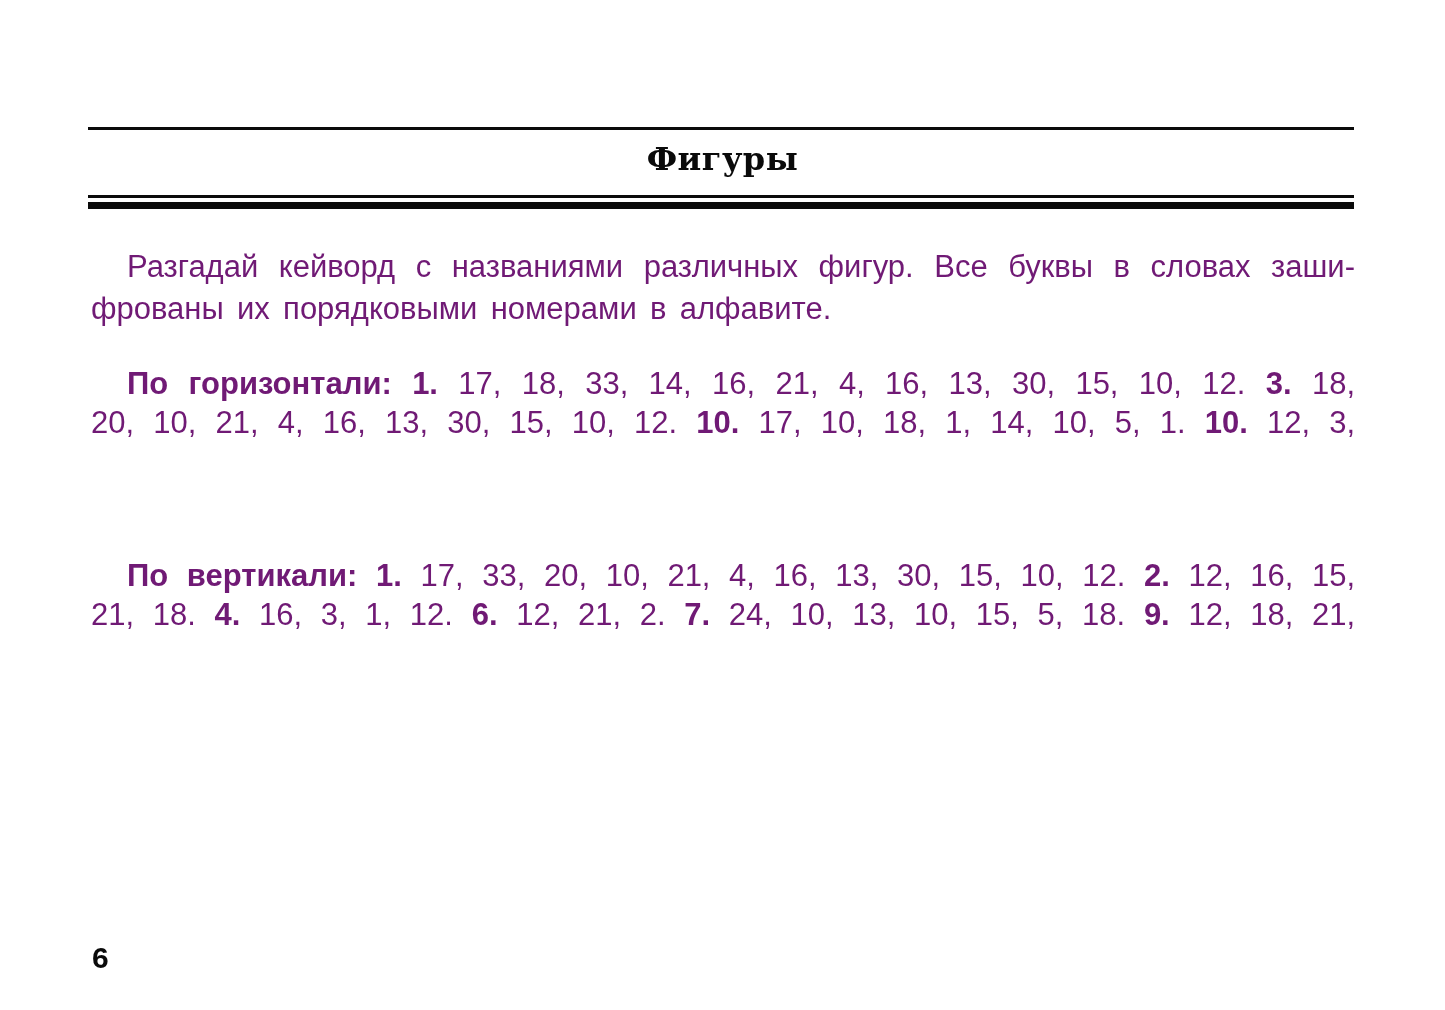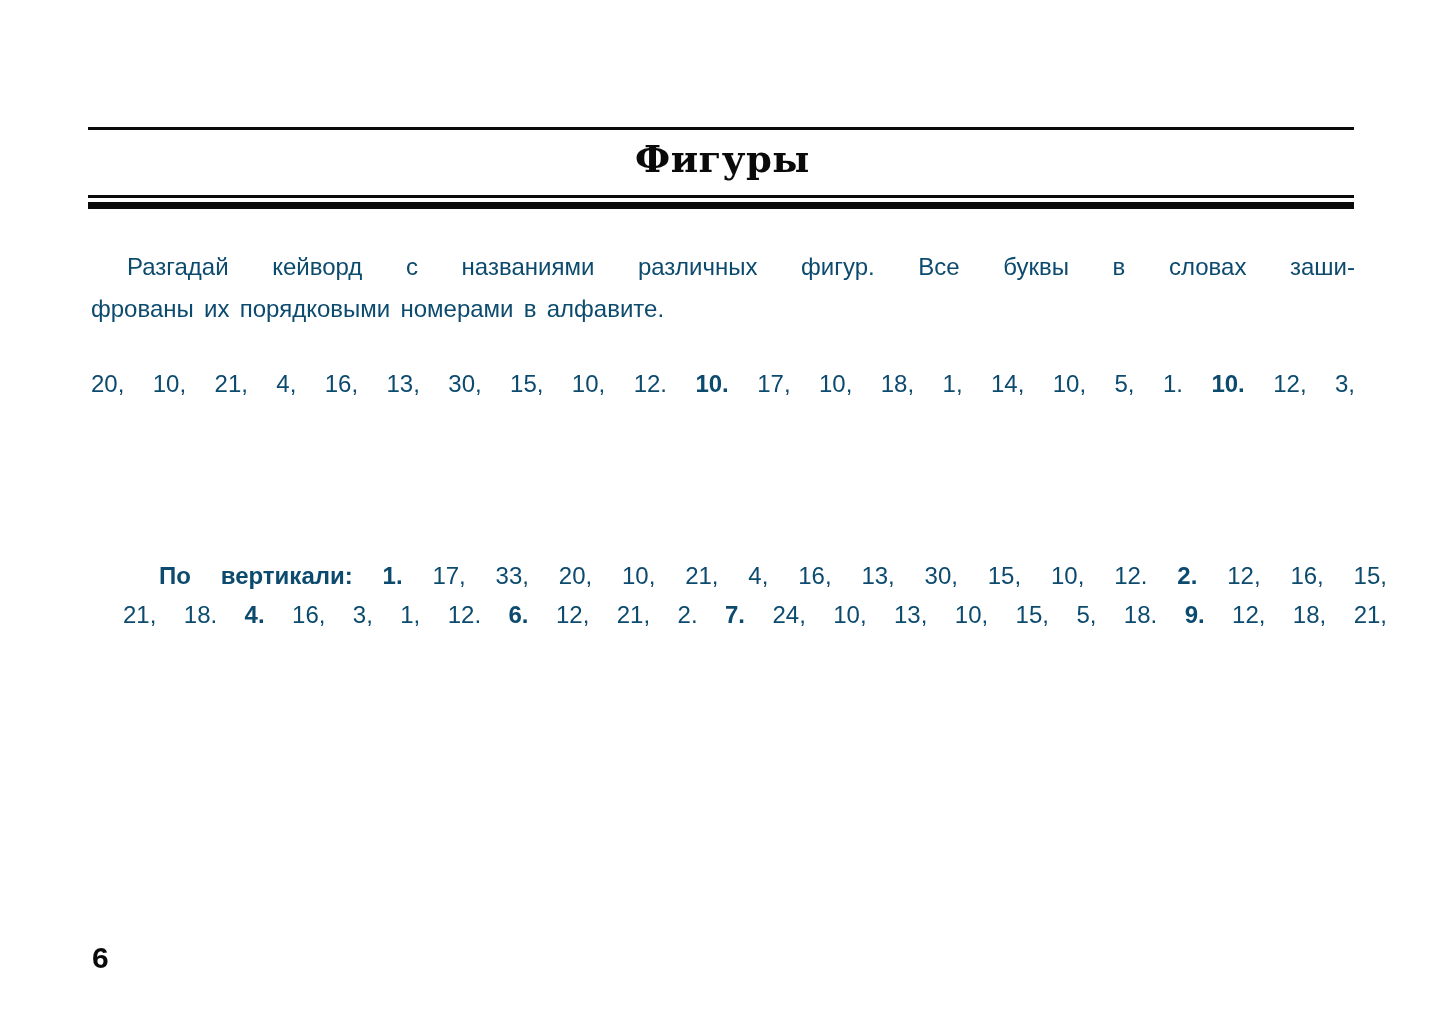--- a/index.html
+++ b/index.html
@@ -28,37 +28,37 @@
   .rule-bot-thick{ top: 202px; height: 7px; }
   h1.title {
     position: absolute;
     top: 130px;
     left: 0;
     width: 100%;
     margin: 0;
     text-align: center;
     font-family: "DejaVu Serif", serif;
     font-weight: bold;
-    font-size: 37px;
+    font-size: 32px;
     line-height: 58px;
     letter-spacing: 0.5px;
     color: #0a0a0a;
   }
   
   .para {
     position: absolute;
     left: 91px;
     width: 1264px;
-    font-size: 24px;
+    font-size: 31px;
     word-spacing: 0.15em;
-    color: #0c4a6e;
+    color: #701a75;
   }
   .instruction { top: 246px; line-height: 42px; }
   .clues-h     { top: 364px; line-height: 39px; }
-  .clues-v     { top: 556px; line-height: 39px; margin-left: 32px; }
+  .clues-v     { top: 556px; line-height: 39px; }
   .line        { text-align: justify; text-align-last: left; }
   .line.fill   { text-align-last: justify; }
   .line.indent { text-indent: 36px; }
   .b           { font-weight: bold; }
   
   .page-number {
     position: absolute;
     left: 92px;
     top: 940px;
     font-size: 30px;
@@ -77,20 +77,21 @@
     <div class="rule rule-bot-thin"></div>
     <div class="rule rule-bot-thick"></div>
   </header>
 
   <section class="para instruction">
       <div class="line fill indent"><span class="">Разгадай кейворд с названиями различных фигур. Все буквы в словах заши-</span></div>
       <div class="line"><span class="">фрованы их порядковыми номерами в алфавите.</span></div>
     </section>
 
   <section class="para clues-h">
+      <div class="line fill indent"><span class="b">По горизонтали:</span> <span class="b">1.</span> <span class="">17, 18, 33, 14, 16, 21, 4, 16, 13, 30, 15, 10, 12.</span> <span class="b">3.</span> <span class="">18,</span></div>
       <div class="line fill"><span class="">20, 10, 21, 4, 16, 13, 30, 15, 10, 12.</span> <span class="b">10.</span> <span class="">17, 10, 18, 1, 14, 10, 5, 1.</span> <span class="b">10.</span> <span class="">12, 3,</span></div>
     </section>
 
   <section class="para clues-v">
       <div class="line fill indent"><span class="b">По вертикали:</span> <span class="b">1.</span> <span class="">17, 33, 20, 10, 21, 4, 16, 13, 30, 15, 10, 12.</span> <span class="b">2.</span> <span class="">12, 16, 15,</span></div>
       <div class="line fill"><span class="">21, 18.</span> <span class="b">4.</span> <span class="">16, 3, 1, 12.</span> <span class="b">6.</span> <span class="">12, 21, 2.</span> <span class="b">7.</span> <span class="">24, 10, 13, 10, 15, 5, 18.</span> <span class="b">9.</span> <span class="">12, 18, 21,</span></div>
     </section>
 
   <footer>
     <span class="page-number">6</span>

